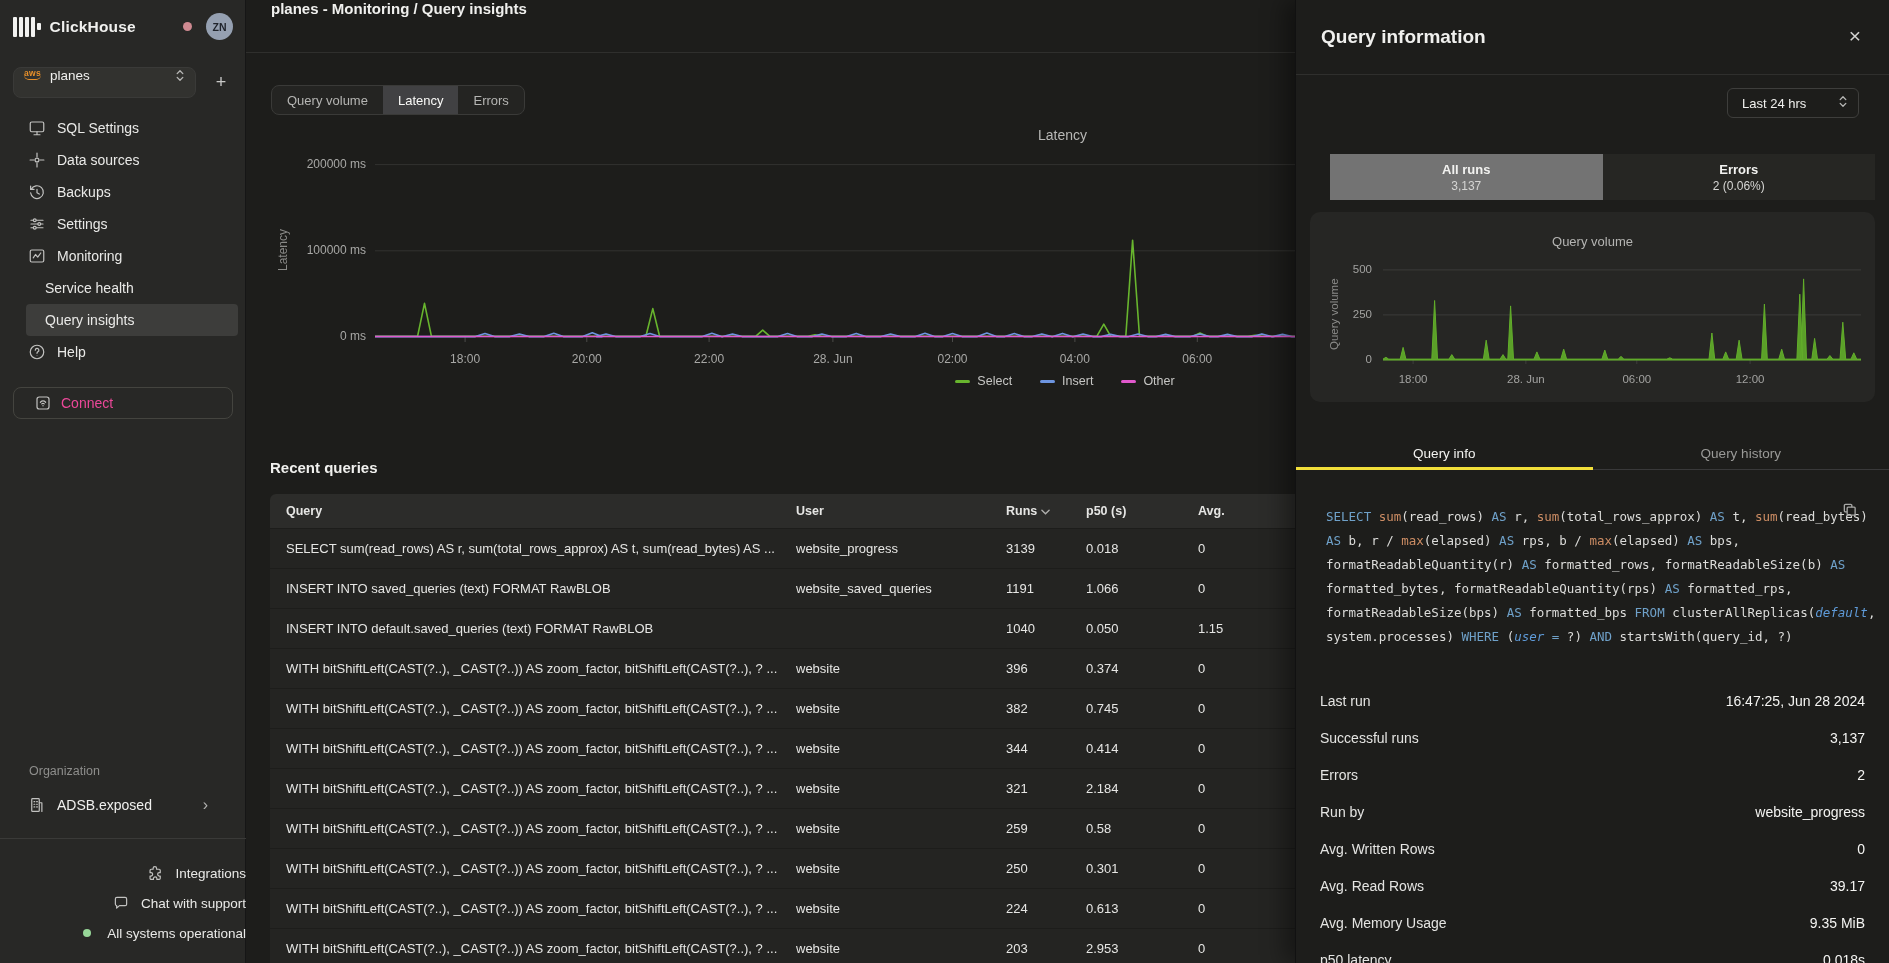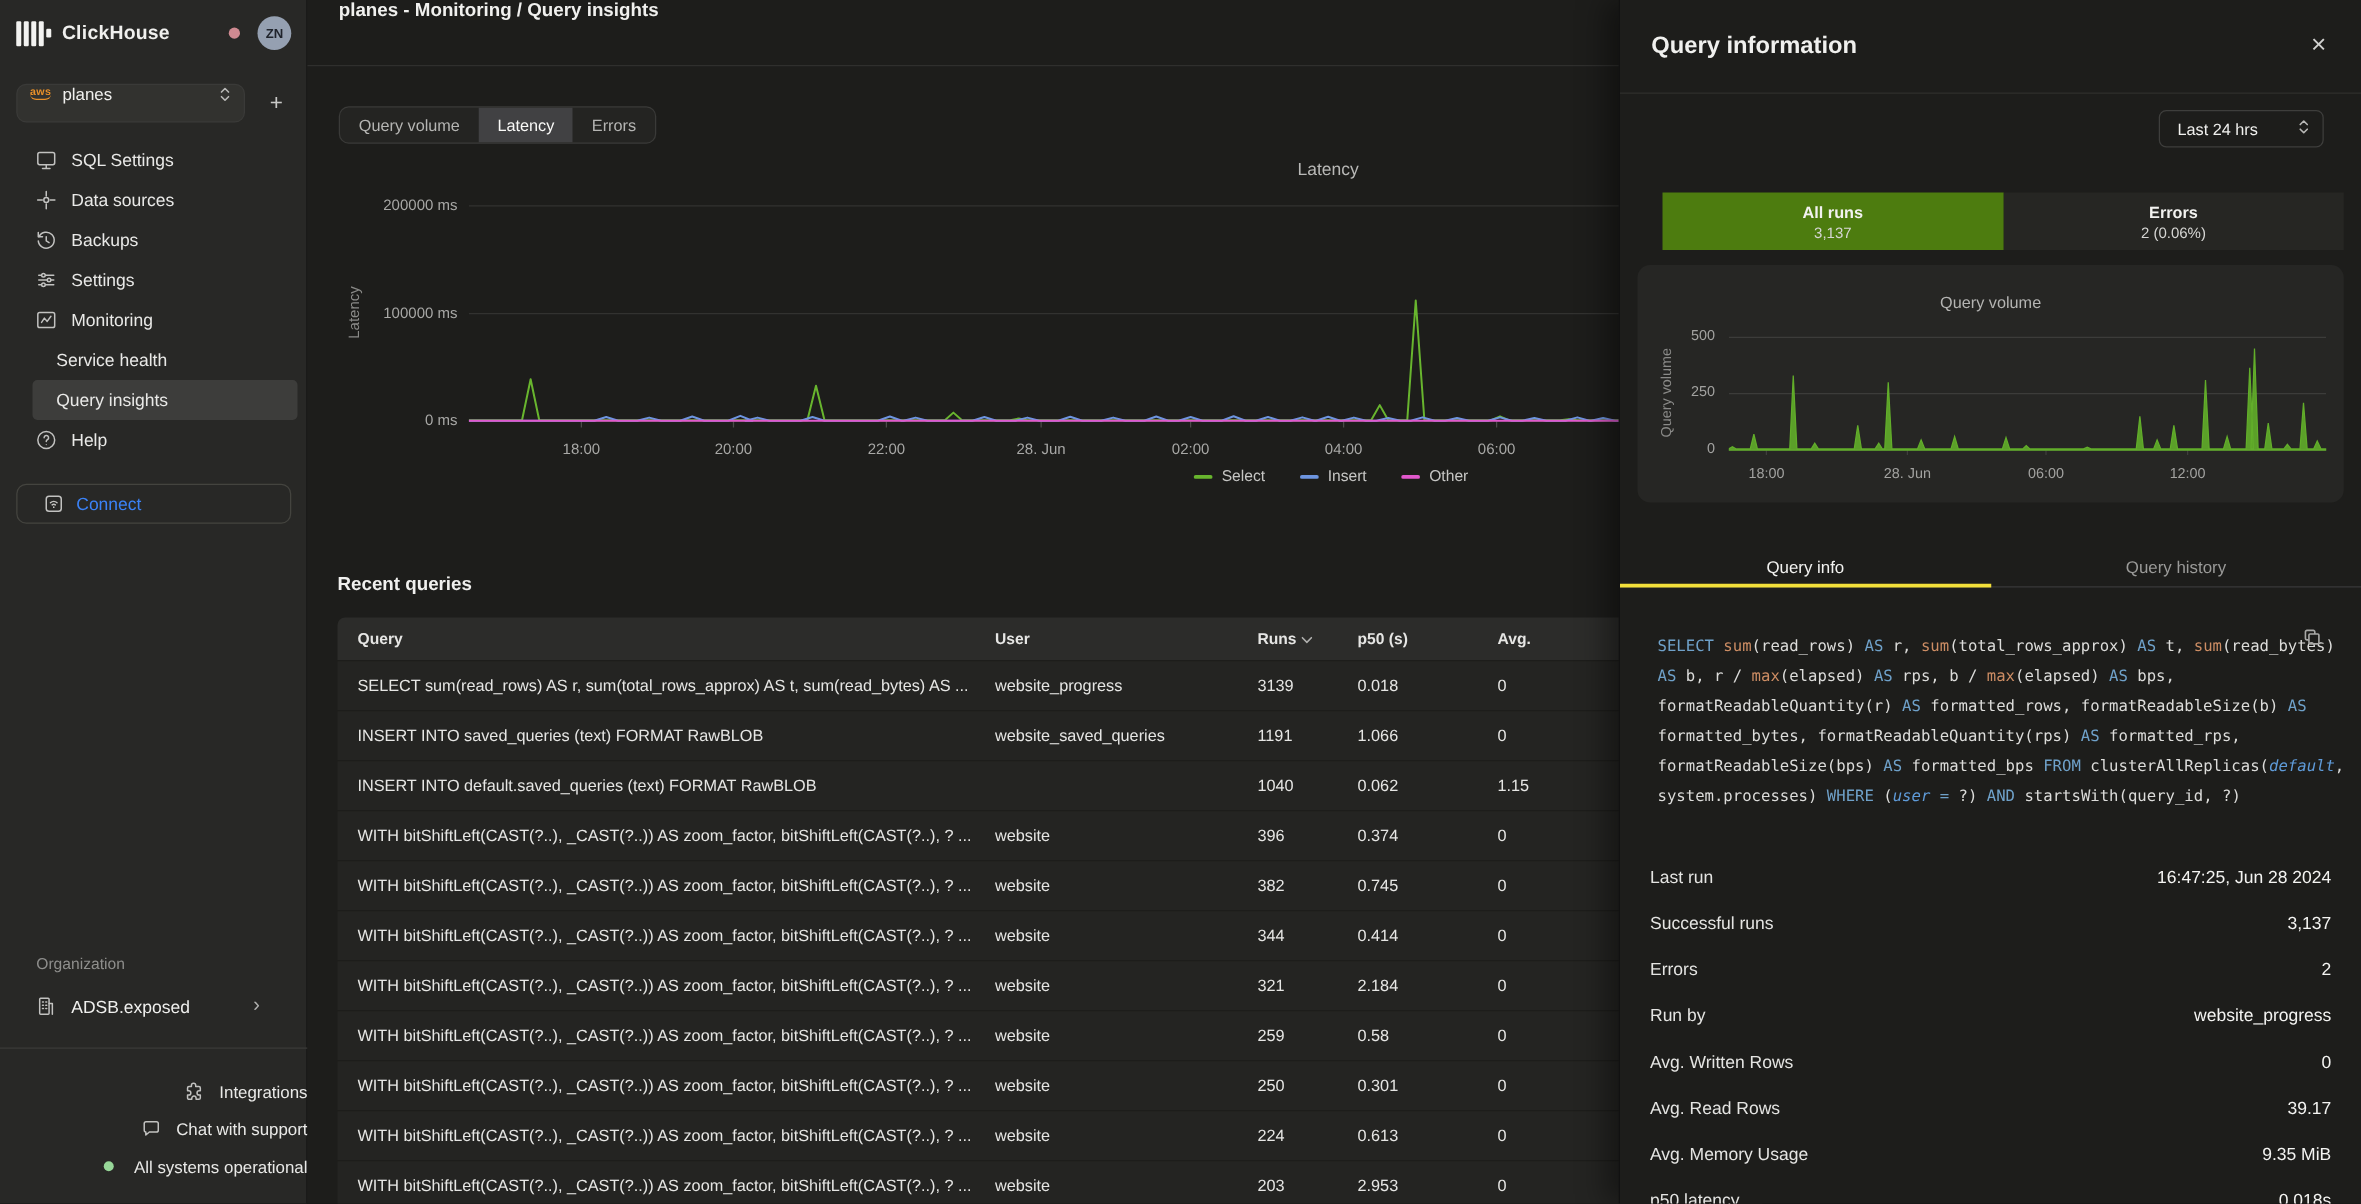--- a/index.html
+++ b/index.html
@@ -20,21 +20,21 @@
   .svc-select { position:absolute; left:13px; top:5px; width:183px; height:31px; background:#32322f; border:1px solid #3a3a38; border-radius:8px; display:flex; align-items:flex-start; padding:0 10px; gap:9px; color:#f0f0ee; font-size:13.5px; cursor:pointer; }
   .aws-badge { color:#e8902a; font-size:8.5px; font-weight:bold; letter-spacing:.3px; border-bottom:1.5px solid #e8902a; border-radius:0 0 5px 5px; padding-bottom:1px; }
   .svc-select .updown { margin-left:auto; color:#b8b8b6; }
   .add-btn { position:absolute; left:208px; top:7px; width:26px; height:26px; background:none; border:none; color:#c9c9c7; font-size:18px; line-height:26px; cursor:pointer; }
   .sb-menu { position:absolute; left:0; top:112px; width:246px; }
   .sb-item { height:32px; display:flex; align-items:center; padding-left:28px; gap:11px; font-size:14px; color:#e9e9e7; cursor:pointer; }
   .sb-sub { height:32px; display:flex; align-items:center; padding-left:45px; font-size:14px; color:#e9e9e7; cursor:pointer; }
   .sb-sub.active { background:#3d3d3b; border-radius:4px; margin:0 8px 0 26px; padding-left:19px; }
   .ico { display:inline-flex; width:18px; height:18px; color:#c2c2c0; flex:none; }
   .ico svg { width:18px; height:18px; fill:none; stroke:currentColor; stroke-width:1.6; stroke-linecap:round; stroke-linejoin:round; }
-  .connect-btn { position:absolute; left:13px; top:387px; width:220px; height:32px; background:none; border:1px solid #44443f; border-radius:8px; display:flex; align-items:center; padding-left:20px; gap:9px; color:#3b82f6; font-size:14px; cursor:pointer; }
+  .connect-btn { position:absolute; left:13px; top:387px; width:220px; height:32px; background:none; border:1px solid #44443f; border-radius:8px; display:flex; align-items:center; padding-left:20px; gap:9px; color:#ec4899; font-size:14px; cursor:pointer; }
   .org-label { position:absolute; left:29px; top:764px; font-size:12.5px; color:#8e8e8c; }
   .org-row { position:absolute; left:0; top:790px; width:246px; height:30px; display:flex; align-items:center; padding-left:28px; gap:11px; font-size:14px; cursor:pointer; }
   .org-row .chev { position:absolute; right:38px; color:#b0b0ae; font-size:16px; }
   .sb-divider { position:absolute; left:0; top:838px; width:246px; height:1px; background:#3a3a38; }
   .sb-footer { position:absolute; left:0; top:858px; width:246px; }
   .sb-footer .sb-item { height:30px; font-size:13.5px;justify-content:flex-end; }
   .status-dot { width:8px; height:8px; border-radius:50%; margin:5px; }
 
   
   .main { position:absolute; left:246px; top:0; width:1643px; height:963px; background:#1d1d1b; }
@@ -63,21 +63,21 @@
   
   .panel { position:absolute; left:1295px; top:0; width:594px; height:963px; background:#1d1d1b; border-left:1px solid #111; box-shadow:-10px 0 22px rgba(0,0,0,.4); }
   .panel-head { position:absolute; left:0; top:0; width:100%; height:75px; border-bottom:1px solid #2f2f2d; }
   .panel-head h2 { position:absolute; left:25px; top:26px; font-size:19px; font-weight:bold; }
   .panel-close { position:absolute; right:20px; top:22px; width:28px; height:28px; background:none; border:none; color:#d2d2d0; font-size:21px; cursor:pointer; }
   .range-select { position:absolute; right:30px; top:88px; width:132px; height:30px; background:none; border:1px solid #3e3e3c; border-radius:6px; display:flex; align-items:center; padding:0 10px 0 14px; color:#f0f0ee; font-size:13px; cursor:pointer; font-family:inherit; }
   .range-select .updown { margin-left:auto; color:#b8b8b6; }
   .updown svg { width:10px; height:15px; fill:none; stroke:currentColor; stroke-width:1.4; stroke-linecap:round; stroke-linejoin:round; }
   .sum-tabs { position:absolute; left:14px; right:14px; top:154px; height:46px; display:flex; }
   .sum-tab { flex:1; display:flex; flex-direction:column; align-items:center; justify-content:center; gap:2px; background:#262623; cursor:pointer; }
-  .sum-tab.active { background:#4d7c0f;margin-left:20px; }
+  .sum-tab.active { background:#737373;margin-left:20px; }
   .sum-tab .st-label { font-size:13px; color:#f2f2f0; font-weight:bold; }
   .sum-tab .st-value { font-size:12px; color:#d6d6d4; }
   .mini-card { position:absolute; left:14px; right:14px; top:212px; height:190px; background:#262624; border-radius:10px; }
   .mini-title { position:absolute; left:0; top:22px; width:100%; text-align:center; font-size:13px; color:#b4b4b2; }
   .mini-ylab { position:absolute; left:18px; top:55px; height:95px; writing-mode:vertical-rl; transform:rotate(180deg); font-size:11.5px; color:#8a8a88; text-align:center; }
   .mini-ytick { position:absolute; width:62px; text-align:right; font-size:11.5px; color:#a2a2a0; }
   .mini-xtick { position:absolute; width:70px; text-align:center; font-size:11.5px; color:#a2a2a0; }
   #volume-wrap { position:absolute; left:73px; top:46px; width:478px; height:106px; }
   .info-tabs { position:absolute; left:0; right:0; top:437px; height:33px; display:flex; border-bottom:1px solid #39393a; }
   .info-tab { flex:1; display:flex; align-items:center; justify-content:center; font-size:13.5px; color:#9a9a98; cursor:pointer; position:relative; }
@@ -305,21 +305,21 @@
             <div class="cell-q">INSERT INTO saved_queries (text) FORMAT RawBLOB</div>
             <div>website_saved_queries</div>
             <div class="cell-r">1191</div>
             <div class="cell-r">1.066</div>
             <div class="cell-r">0</div>
           </div>
           <div class="trow">
             <div class="cell-q">INSERT INTO default.saved_queries (text) FORMAT RawBLOB</div>
             <div></div>
             <div class="cell-r">1040</div>
-            <div class="cell-r">0.062</div>
+            <div class="cell-r">0.050</div>
             <div class="cell-r">1.15</div>
           </div>
           <div class="trow">
             <div class="cell-q">WITH bitShiftLeft(CAST(?..), _CAST(?..)) AS zoom_factor, bitShiftLeft(CAST(?..), ? ...</div>
             <div>website</div>
             <div class="cell-r">396</div>
             <div class="cell-r">0.374</div>
             <div class="cell-r">0</div>
           </div>
           <div class="trow">

